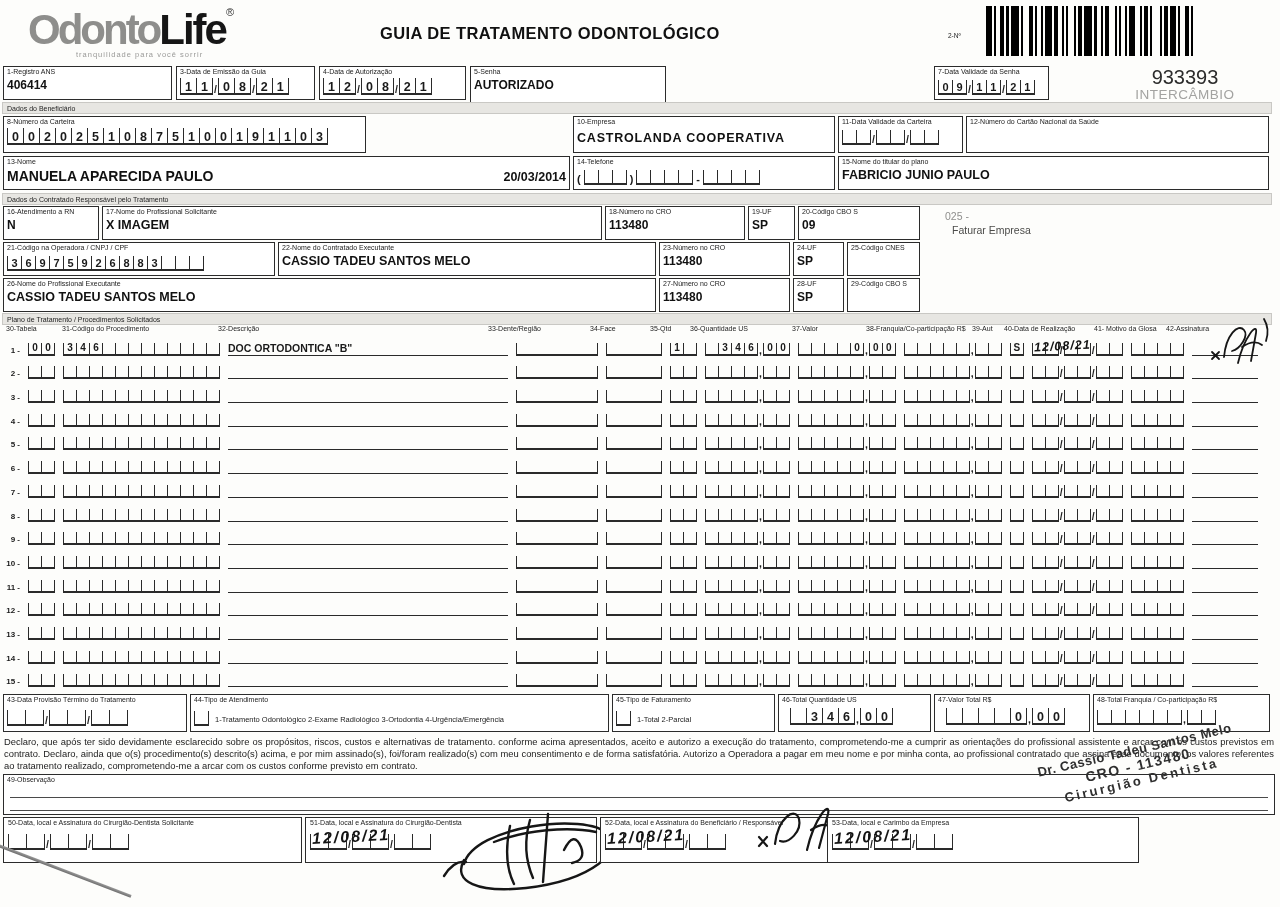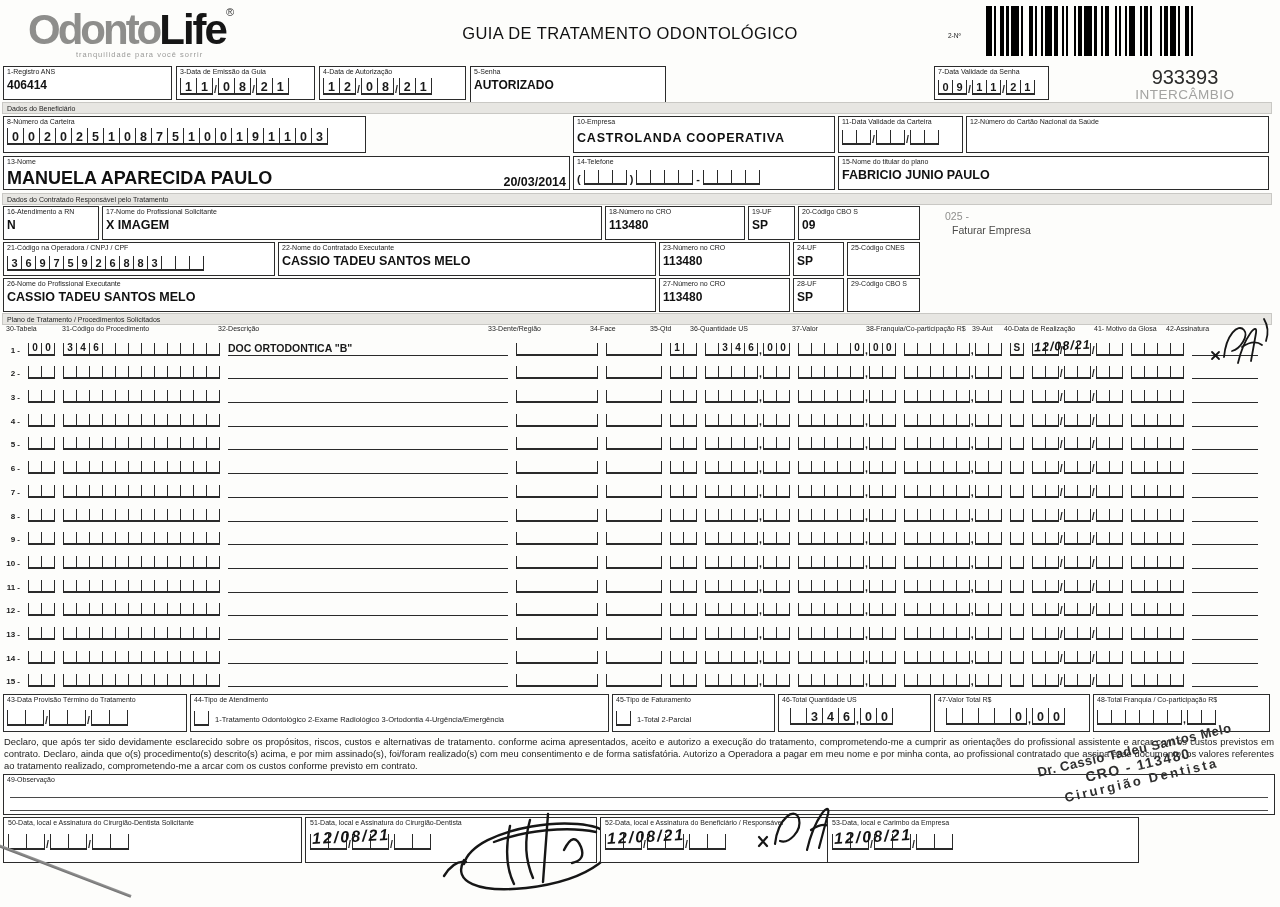--- a/index.html
+++ b/index.html
@@ -4,22 +4,22 @@
 <style>
   html,body{margin:0;padding:0;background:#e9e9e7;}
   .page{position:relative;width:1280px;height:907px;background:#fdfdfb;overflow:hidden;
         font-family:"Liberation Sans",sans-serif;color:#1a1a1a;}
   
   .logo{position:absolute;left:28px;top:6px;width:230px;}
   .lg1{font-size:42px;font-weight:bold;letter-spacing:-3px;color:#8e8e8c;}
   .lg2{font-size:42px;font-weight:bold;letter-spacing:-2px;color:#161616;text-align:right;}
   .lgr{font-size:11px;color:#333;vertical-align:28px;}
   .lgtag{font-size:7.5px;color:#9a9a98;letter-spacing:1px;margin:-4px 0 0 48px;}
-  .title{position:absolute;left:380px;top:24px;width:500px;text-align:center;
-         font-size:16.5px;font-weight:normal;letter-spacing:.4px;color:#111;}
+  .title{position:absolute;left:380px;top:24px;width:500px;
+         font-size:16.5px;font-weight:bold;letter-spacing:.4px;color:#111;}
   .bclabel{position:absolute;left:948px;top:32px;font-size:6.5px;color:#222;}
   .barcode{position:absolute;left:986px;top:6px;width:266px;height:50px;display:flex;overflow:hidden;}
   .bcb{background:#000;flex:none;height:100%;}
   .bcg{background:transparent;flex:none;height:100%;}
   .gnum{position:absolute;left:1100px;top:66px;width:170px;text-align:center;font-size:20px;color:#2c2c2c;}
   .gtype{position:absolute;left:1090px;top:87px;width:190px;text-align:center;font-size:13.5px;color:#a3a3a1;letter-spacing:.5px;}
   
   .fbox{position:absolute;border:1.6px solid #2b2b2b;background:#fff;box-sizing:border-box;padding:1px 3px 2px;}
   .flabel{display:block;font-size:7px;color:#222;white-space:nowrap;line-height:8.5px;}
   .fval{display:block;font-size:12px;font-weight:bold;color:#111;white-space:nowrap;margin-top:1px;}
@@ -289,21 +289,21 @@
         </span></span>
   </div>
   <div class="fbox" style="left:966px;top:116px;width:303px;height:37px">
     <span class="flabel">12-Número do Cartão Nacional da Saúde</span>
     <span class="fval"></span>
   </div>
 
   <div class="fbox" style="left:3px;top:156px;width:567px;height:34px">
     <span class="flabel">13-Nome</span>
     <span class="valrow">
-      <span class="fval" style="font-size:18px">MANUELA APARECIDA PAULO</span>
+      <span class="fval" style="font-size:14px">MANUELA APARECIDA PAULO</span>
       <span class="fval" style="font-size:12.5px">20/03/2014</span>
     </span>
   </div>
   <div class="fbox" style="left:573px;top:156px;width:262px;height:34px">
     <span class="flabel">14-Telefone</span>
     <span class="phone-line">
       <span>(</span>
       <span class="combhost"><span class="combwrap ">
             <span class="comb">
               <span class="cgrp">

